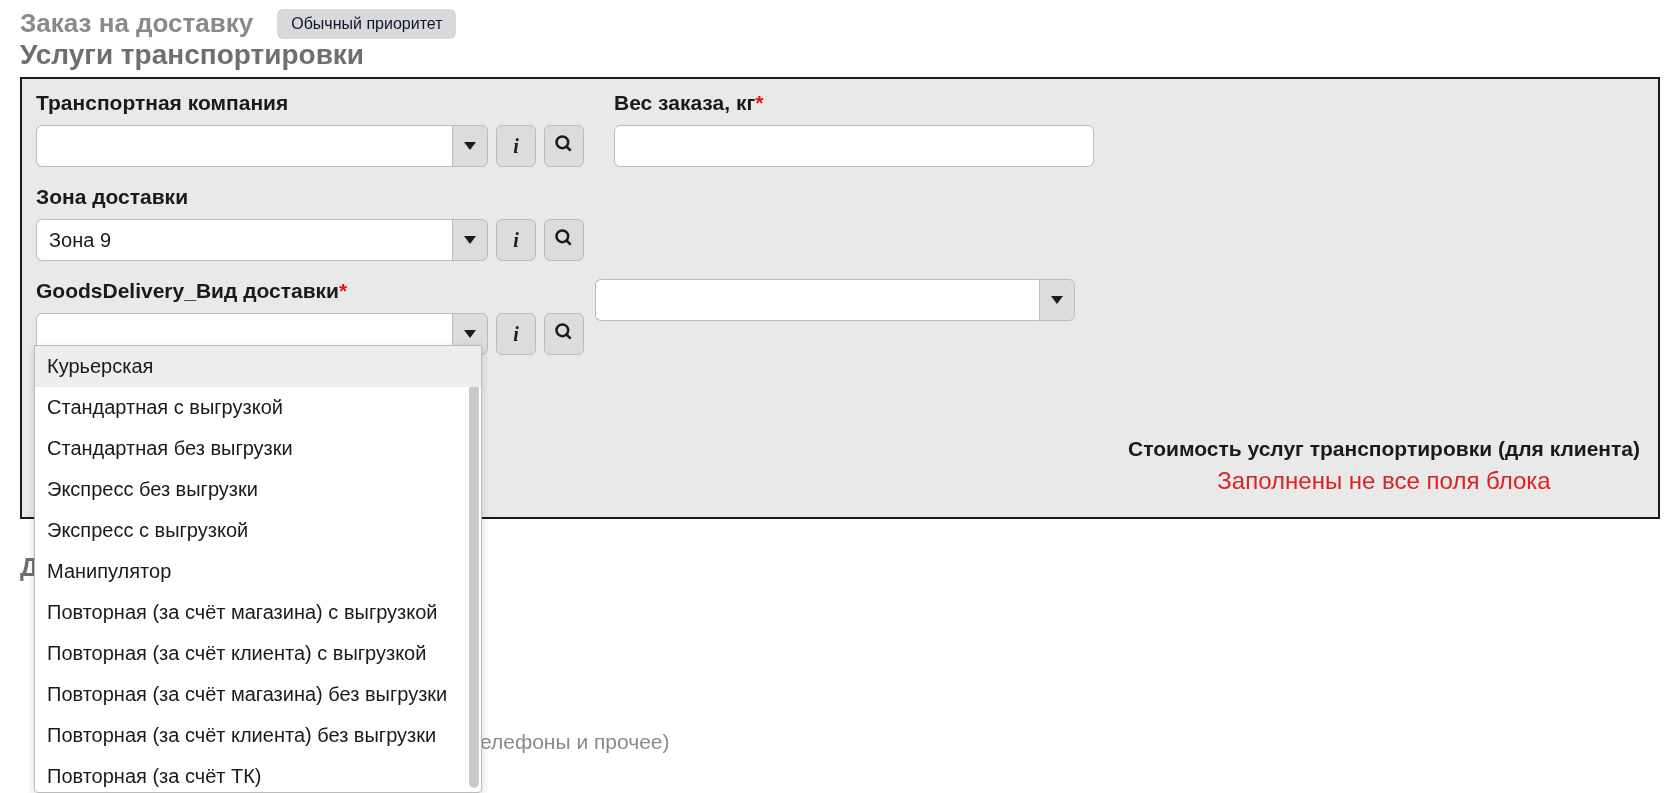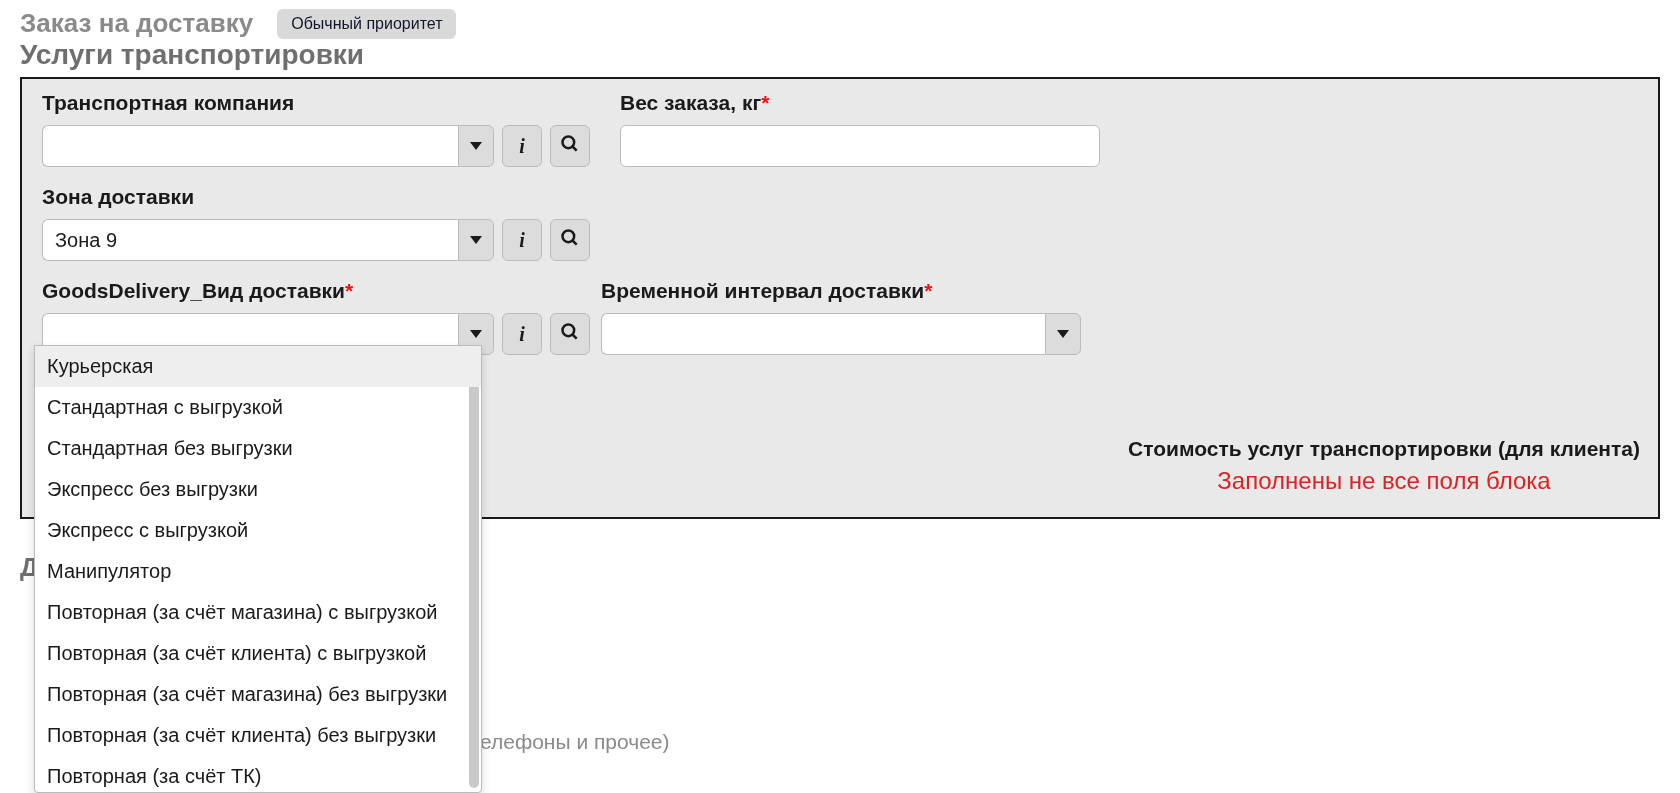--- a/index.html
+++ b/index.html
@@ -5,21 +5,21 @@
   * { box-sizing: border-box; margin: 0; padding: 0; }
   html, body { width: 1680px; height: 793px; font-family: -apple-system, BlinkMacSystemFont, "Segoe UI", Arial, sans-serif; font-size: 20px; color: #1a1a1a; background: #fff; overflow: hidden; }
   .page { padding: 8px 20px; }
 
   .top-row { display: flex; align-items: center; gap: 24px; }
   .page-title { font-size: 26px; font-weight: 600; color: #8a8a8a; }
   .badge { background: #d9d9d9; color: #0f172a; font-size: 16px; font-weight: 500; padding: 6px 14px; border-radius: 6px; }
 
   .section-title { font-size: 28px; font-weight: 700; color: #6f6f6f; margin-bottom: 6px; }
 
-  .panel { border: 2px solid #1a1a1a; background: #e9e9e9; padding: 12px 14px 32px 20px; position: relative; }
+  .panel { border: 2px solid #1a1a1a; background: #e9e9e9; padding: 12px 14px 32px 14px; position: relative; }
 
   .row { display: flex; gap: 30px; margin-bottom: 18px; }
   .col { display: flex; flex-direction: column; }
   .col-a { width: 548px; }
   .col-b { width: 480px; }
   .label { font-size: 21px; font-weight: 700; margin-bottom: 10px; }
   .req { color: #e11; }
 
   .field-group { display: flex; align-items: stretch; gap: 8px; }
   .input, .select { height: 42px; background: #fff; border: 1px solid #bbb; border-radius: 6px; padding: 0 12px; font-size: 20px; color: #1a1a1a; flex: 1; display: flex; align-items: center; }
@@ -131,21 +131,20 @@
             <span>
               <svg viewBox="0 0 24 24" fill="none" stroke="#1a1a1a" stroke-width="3">
                   <circle cx="10" cy="10" r="7"></circle>
                   <line x1="20" y1="20" x2="15" y2="15"></line>
                 </svg>
             </span>
           </div>
         </div>
       </div>
       <div class="col col-b">
-        <div class="label"><span>Временной интервал доставки</span><span class="req">*</span></div>
         <div class="field-group">
           <div class="select-wrap">
             <div class="select-text"></div>
             <div class="select-btn">
                 <span class="tri-down"></span>
               </div>
           </div>
         </div>
       </div>
     </div>

